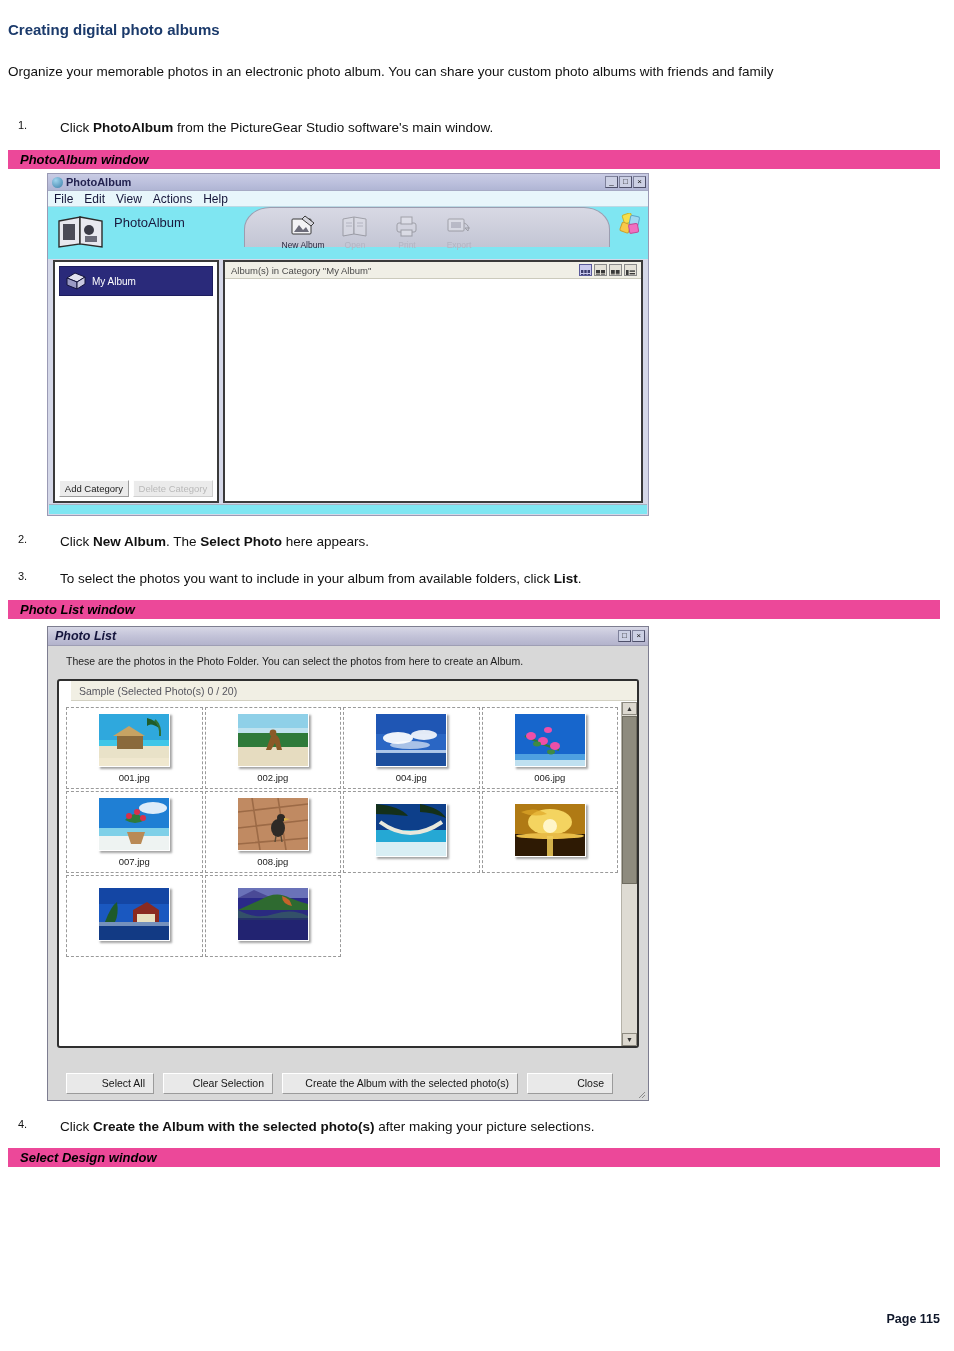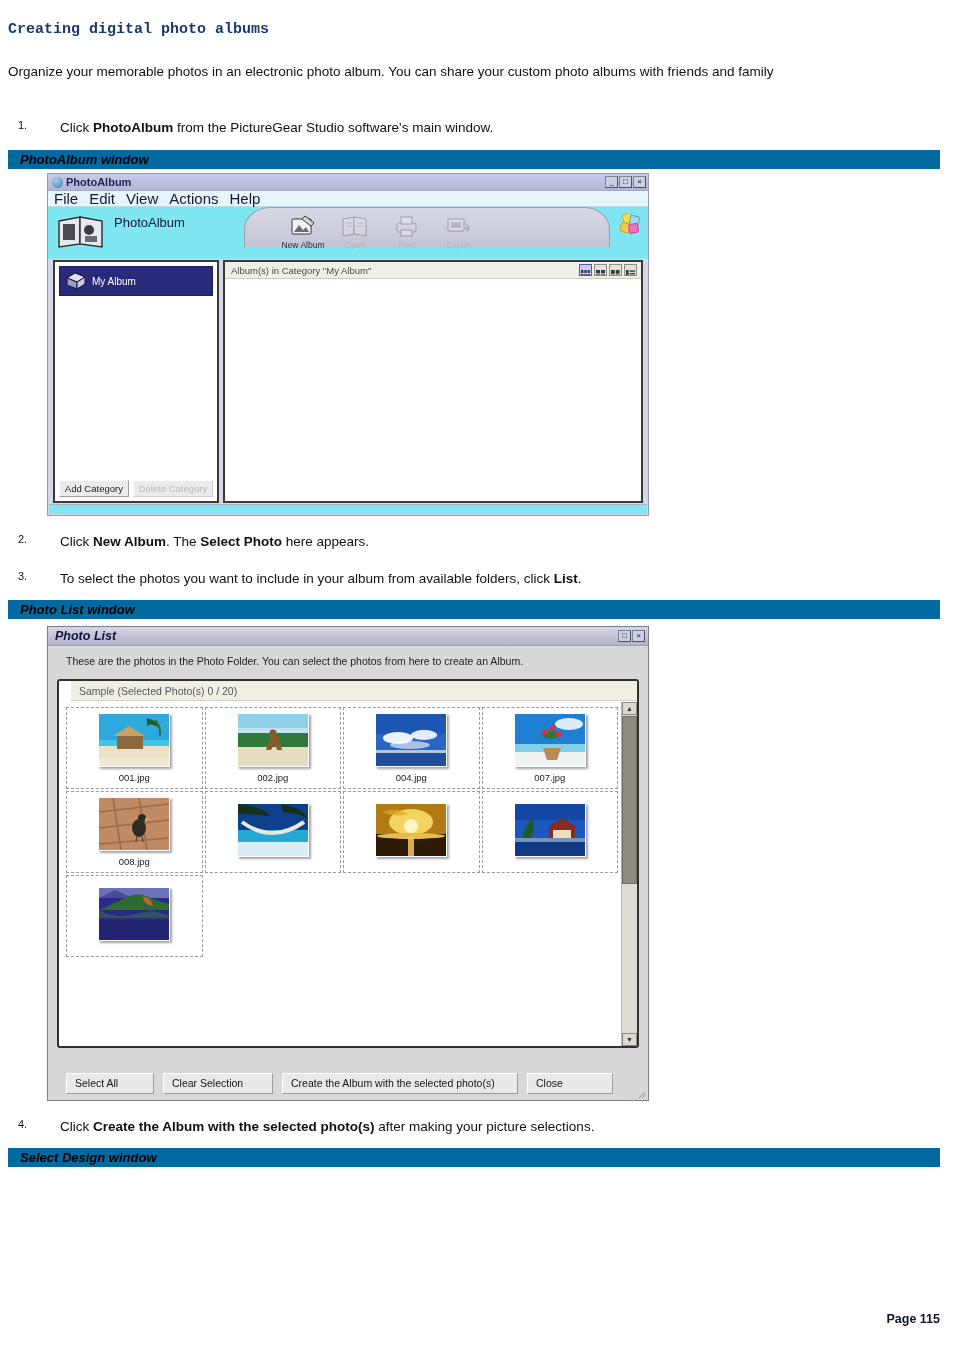--- a/index.html
+++ b/index.html
@@ -18,21 +18,20 @@
 
   
   .page-title {
     position: absolute;
     left: 8px;
     top: 21px;
     font-size: 15px;
     font-weight: bold;
     color: #1b3a6b;
     letter-spacing: 0px;
-    font-family: Liberation Mono, monospace;
   }
   .intro {
     position: absolute;
     left: 8px;
     top: 62px;
     width: 930px;
     font-size: 13.5px;
     line-height: 19px;
     color: #111111;
   }
@@ -57,21 +56,21 @@
   .step-2 { left: 18px; top: 533px; width: 900px; }
   .step-3 { left: 18px; top: 570px; width: 900px; }
   .step-4 { left: 18px; top: 1118px; width: 900px; }
 
   
   .caption-bar {
     position: absolute;
     left: 8px;
     width: 932px;
     height: 19px;
-    background: #0369a1;
+    background: #ec4899;
     font-size: 13px;
     font-weight: bold;
     font-style: italic;
     color: #000000;
     line-height: 19px;
     padding-left: 12px;
     box-sizing: border-box;
   }
   .cap-1 { top: 150px; }
   .cap-2 { top: 600px; }
@@ -139,21 +138,21 @@
   .pa-menubar {
     height: 15px;
     background: #e8f6fb;
     border-bottom: 1px solid #bcd9e4;
     display: flex;
     align-items: center;
     padding-left: 6px;
     gap: 11px;
   }
   .pa-menu-item {
-    font-size: 15px;
+    font-size: 12px;
     color: #16163a;
     white-space: nowrap;
   }
 
   .pa-banner {
     position: relative;
     height: 52px;
     background: #7fe6f2;
     overflow: hidden;
   }
@@ -429,21 +428,21 @@
     box-sizing: border-box;
   }
   .pbtn {
     height: 21px;
     background: #e9e9e9;
     border: 1px solid #9b9b9b;
     border-top-color: #ffffff;
     border-left-color: #ffffff;
     font-size: 10.5px;
     color: #141414;
-    text-align: left;
+    text-align: right;
     line-height: 19px;
     box-sizing: border-box;
     white-space: nowrap;
     padding: 0 8px;
   }
   .pbtn.b1 { width: 88px; }
   .pbtn.b2 { width: 110px; }
   .pbtn.b3 { width: 236px; }
   .pbtn.b4 { width: 86px; }
 
@@ -695,20 +694,41 @@
               <ellipse cx="22" cy="24" rx="15" ry="6" fill="#ffffff" opacity=".92"></ellipse>
               <ellipse cx="48" cy="21" rx="13" ry="5" fill="#ffffff" opacity=".88"></ellipse>
               <ellipse cx="34" cy="31" rx="20" ry="4" fill="#ffffff" opacity=".6"></ellipse>
               <rect y="36" width="70" height="3" fill="#cfe0f5" opacity=".8"></rect>
             </svg>
           </div>
           <div class="photo-name">004.jpg</div>
         </div>
 
 
+        <div class="photo-cell">
+          <div class="thumb">
+            <svg width="70" height="52" viewBox="0 0 70 52">
+              <rect width="70" height="52" fill="#1766cc"></rect>
+              <rect y="40" width="70" height="12" fill="#4ea0e0"></rect>
+              <rect y="46" width="70" height="6" fill="#bfe0f0"></rect>
+              <path d="M10 22 q16 8 34 14" stroke="#2f7a3a" stroke-width="2" fill="none"></path>
+              <g fill="#ee4fa8">
+                <ellipse cx="16" cy="22" rx="5" ry="4"></ellipse>
+                <ellipse cx="28" cy="27" rx="5" ry="4"></ellipse>
+                <ellipse cx="40" cy="32" rx="5" ry="4"></ellipse>
+                <ellipse cx="33" cy="16" rx="4" ry="3"></ellipse>
+              </g>
+              <g fill="#3e8a44">
+                <ellipse cx="22" cy="30" rx="4" ry="2.4"></ellipse>
+                <ellipse cx="36" cy="38" rx="4" ry="2.4"></ellipse>
+              </g>
+            </svg>
+          </div>
+          <div class="photo-name">006.jpg</div>
+        </div>
 
         <div class="photo-cell">
           <div class="thumb">
             <svg width="70" height="52" viewBox="0 0 70 52">
               <rect width="70" height="52" fill="#1f7fd4"></rect>
               <ellipse cx="54" cy="10" rx="14" ry="6" fill="#ffffff" opacity=".85"></ellipse>
               <rect y="30" width="70" height="10" fill="#7fd0e8"></rect>
               <rect y="38" width="70" height="14" fill="#eef3f2"></rect>
               <path d="M28 34 l4 12 h10 l4 -12 Z" fill="#b98a56"></path>
               <path d="M26 22 q10 -12 20 0 q-10 6 -20 0 Z" fill="#2f7a3a"></path>

